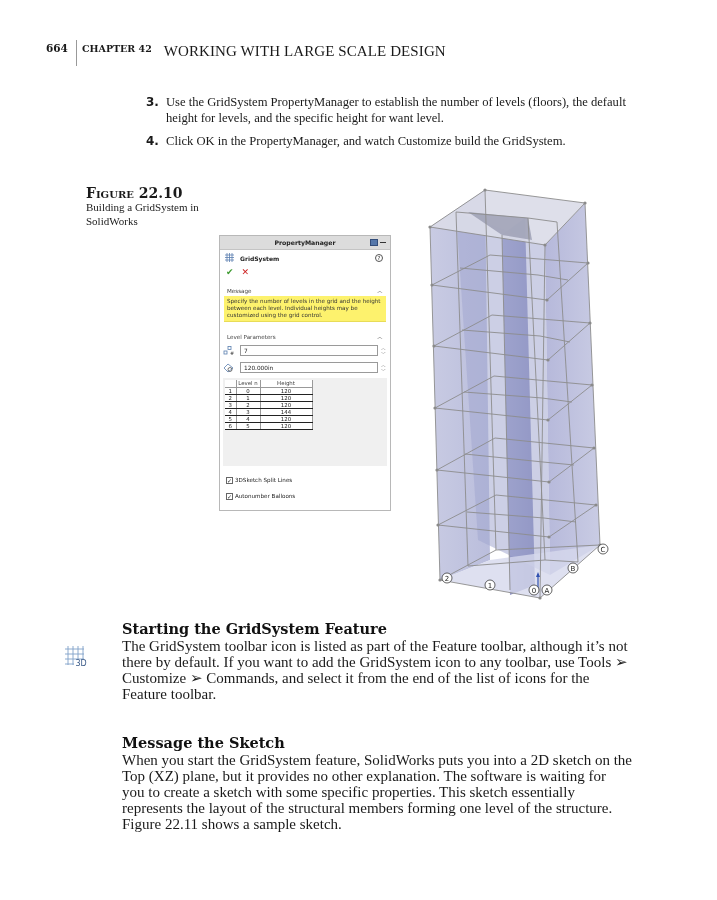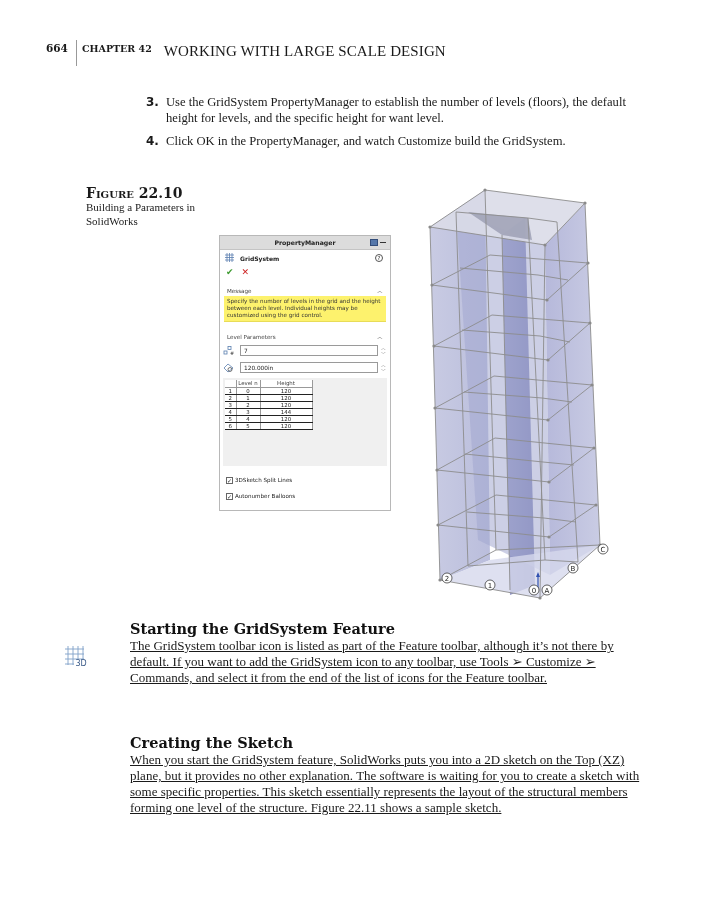--- a/index.html
+++ b/index.html
@@ -51,23 +51,23 @@
   table.pm-grid th.c0 { width: 11px; border-right: 1px solid #999; }
   table.pm-grid th.c1 { border-right: 1px solid #999; }
   table.pm-grid th.c2 { border-right: 1px solid #999; }
   .pm-check-row { display: flex; align-items: center; height: 12px; padding-left: 6px; margin-top: 2px; }
   .pm-checkbox { width: 7px; height: 7px; border: 1px solid #666; margin-right: 2px; font-size: 6px; line-height: 5px; text-align: center; color: #333; }
 
   .figure-3d { position: absolute; left: 410px; top: 180px; width: 220px; height: 420px; }
 
   .margin-icon { position: absolute; left: 64px; top: 645px; width: 24px; height: 22px; }
 
-  .section { position: absolute; left: 130px; width: 510px; }
+  .section { position: absolute; left: 122px; width: 510px; }
   .section-head { font-family: "DejaVu Serif", serif; font-weight: bold; font-size: 14.5px; line-height: 18px; color: #111; }
-  .para { font-size: 13px; line-height: 16px; text-decoration: underline; }
+  .para { font-size: 15px; line-height: 16px; }
   .para.indent { text-indent: 17px; }
 </style>
 </head>
 <body>
 
 <div class="running-head">
   <span class="page-num">664</span>
   <span class="head-rule"></span>
   <span class="chapter-label">CHAPTER 42</span>
   <span class="chapter-title">WORKING WITH LARGE SCALE DESIGN</span>
@@ -79,21 +79,21 @@
     <span class="step-text">Use the GridSystem PropertyManager to establish the number of levels (floors), the default height for levels, and the specific height for want level.</span>
   </div>
   <div class="step">
     <span class="step-num">4.</span>
     <span class="step-text">Click OK in the PropertyManager, and watch Customize build the GridSystem.</span>
   </div>
 </div>
 
 <div class="fig-caption">
   <div class="fig-label">Figure 22.10</div>
-  <div>Building a Parameters in SolidWorks</div>
+  <div>Building a GridSystem in SolidWorks</div>
 </div>
 
 <div class="pm">
   <div class="pm-header">
     <span>PropertyManager</span>
     <span class="pm-header-icon">
       <span class="pm-pin-box"></span>
         <span class="pm-pin"></span>
     </span>
   </div>
@@ -311,15 +311,15 @@
   </g>
   <text x="17" y="21" font-size="8" font-family="DejaVu Sans, sans-serif" fill="#3a5a88" text-anchor="middle">3D</text>
 </svg>
 
 <div class="section" style="top:620px;">
   <div class="section-head">Starting the GridSystem Feature</div>
   <div class="para">The GridSystem toolbar icon is listed as part of the Feature toolbar, although it’s not there by default. If you want to add the GridSystem icon to any toolbar, use Tools ➢ Customize ➢ Commands, and select it from the end of the list of icons for the Feature toolbar.</div>
 </div>
 
 <div class="section" style="top:734px;">
-  <div class="section-head">Creating the Sketch</div>
+  <div class="section-head">Message the Sketch</div>
   <div class="para">When you start the GridSystem feature, SolidWorks puts you into a 2D sketch on the Top (XZ) plane, but it provides no other explanation. The software is waiting for you to create a sketch with some specific properties. This sketch essentially represents the layout of the structural members forming one level of the structure. Figure 22.11 shows a sample sketch.</div>
 </div>
 
 </body></html>

